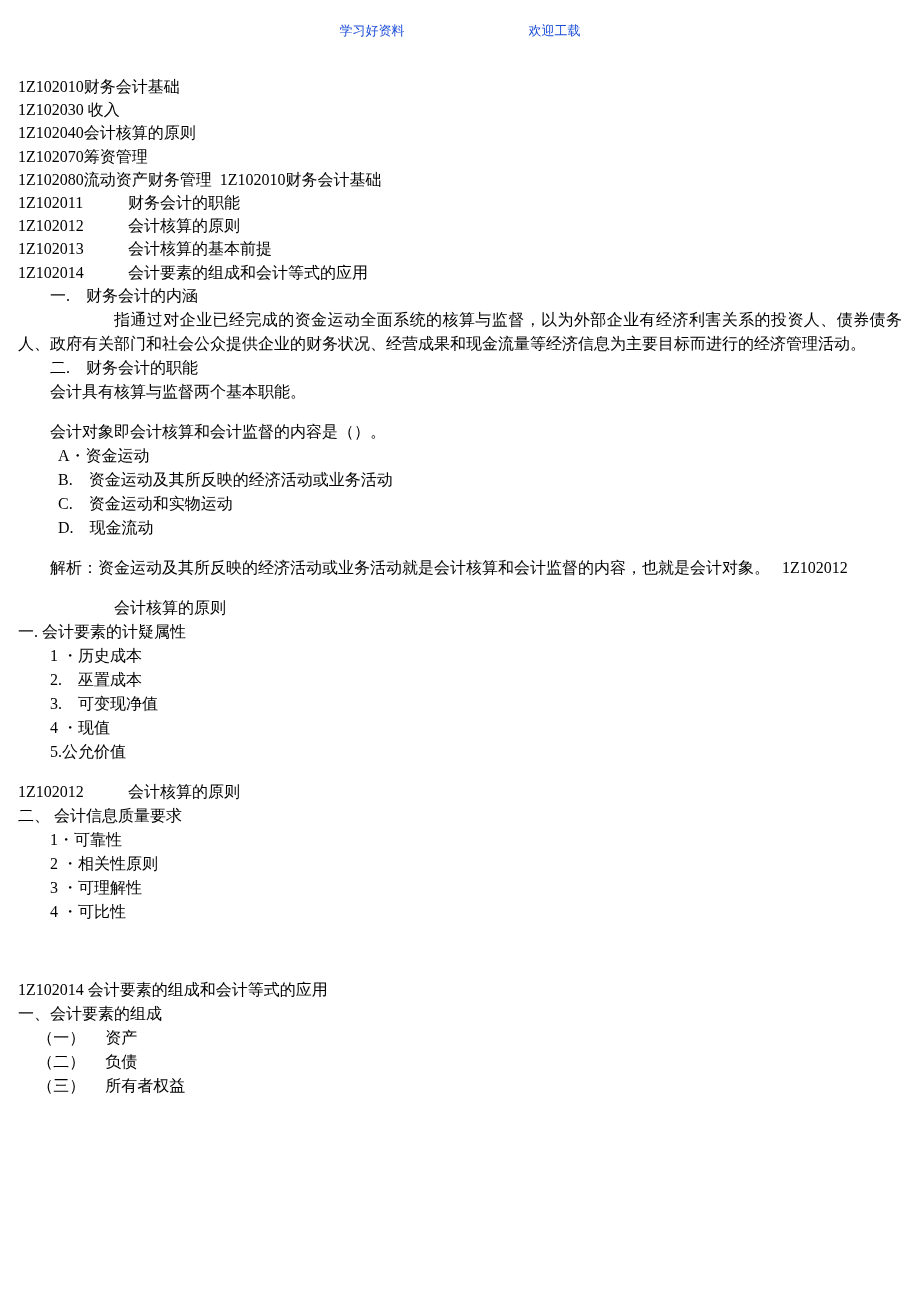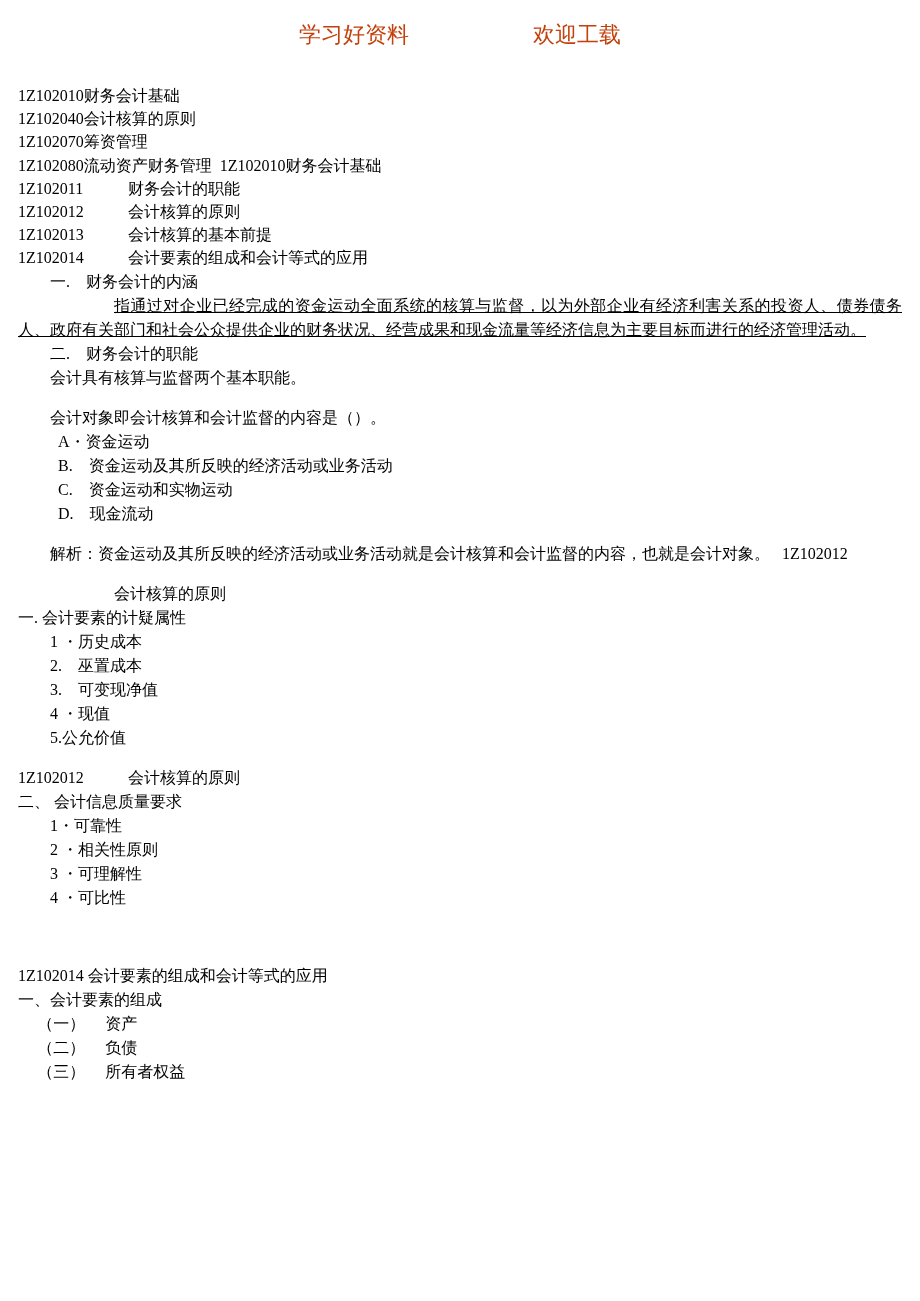--- a/index.html
+++ b/index.html
@@ -11,49 +11,50 @@
     color: #000;
     width: 920px;
     box-sizing: border-box;
     background: #fff;
   }
   .header {
     text-align: center;
     margin-bottom: 12px;
   }
   .header span {
-    color: #c2410c;
-    font-size: 22px;
+    color: #1d4ed8;
+    font-size: 13px;
     display: inline-block;
   }
   .header .left {
     margin-right: 120px;
   }
   .toc-line {
     margin: 0;
   }
   .indent1 { padding-left: 2em; }
   .indent1b { padding-left: 2.5em; }
   .indent3 { padding-left: 6em; }
   .code-label { display:inline-block; width:110px; }
   .tight { line-height:1.45;margin-top:33px; }
-  .para { margin:0; text-align:justify;text-decoration:underline;}
+  .para { margin:0; text-align:justify;}
   .spacer { height: 16px; }
   .spacer-lg { height: 54px; }
 </style>
 </head>
 <body>
 
 <div class="header">
   <span class="left">学习好资料</span>
   <span>欢迎工载</span>
 </div>
 
 <div class="tight">
   <div class="toc-line"><span>1Z102010</span><span>财务会计基础</span></div>
+  <div class="toc-line"><span>1Z102030</span> <span>收入</span></div>
   <div class="toc-line"><span>1Z102040</span><span>会计核算的原则</span></div>
   <div class="toc-line"><span>1Z102070</span><span>筹资管理</span></div>
   <div class="toc-line">
     <span>1Z102080</span><span>流动资产财务管理</span>&nbsp;&nbsp;<span>1Z102010</span><span>财务会计基础</span>
   </div>
   <div class="toc-line"><span class="code-label">1Z102011</span><span>财务会计的职能</span></div>
   <div class="toc-line"><span class="code-label">1Z102012</span><span>会计核算的原则</span></div>
   <div class="toc-line"><span class="code-label">1Z102013</span><span>会计核算的基本前提</span></div>
   <div class="toc-line"><span class="code-label">1Z102014</span><span>会计要素的组成和会计等式的应用</span></div>
 </div>

